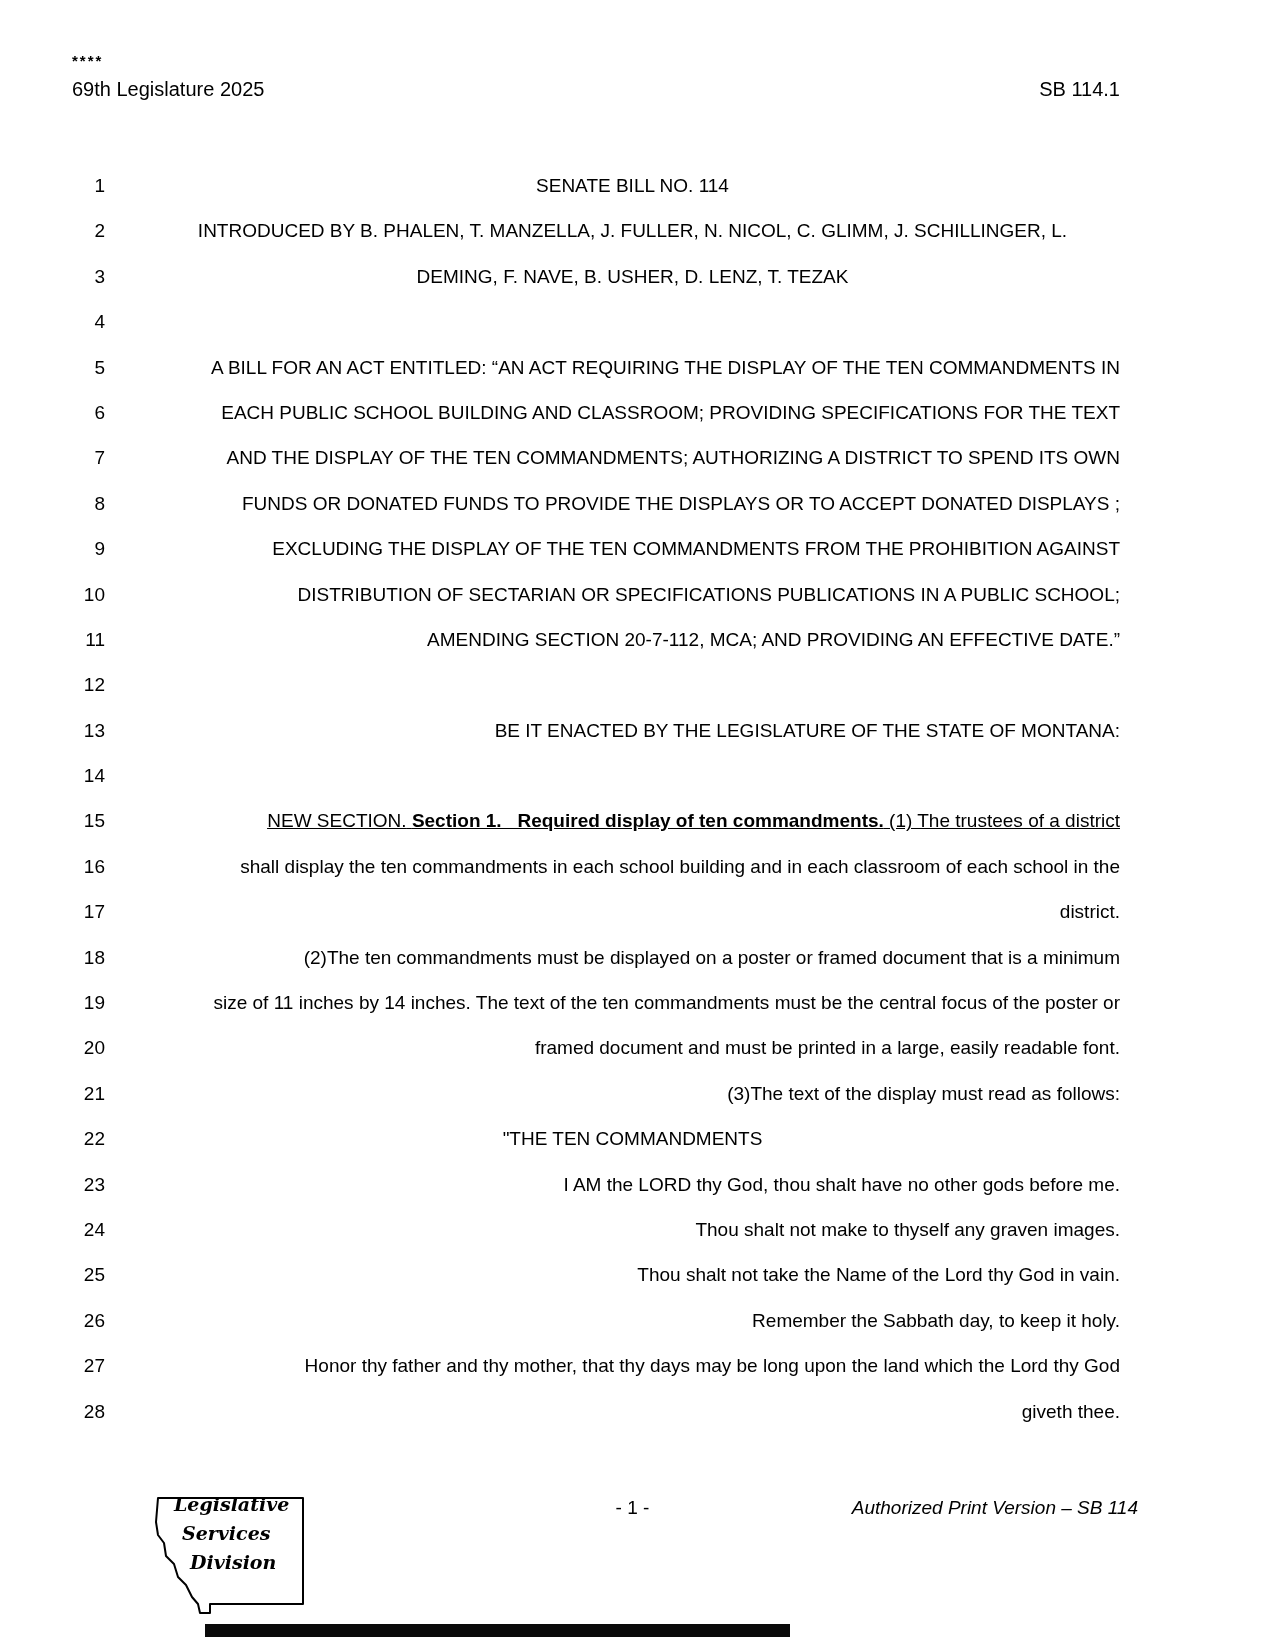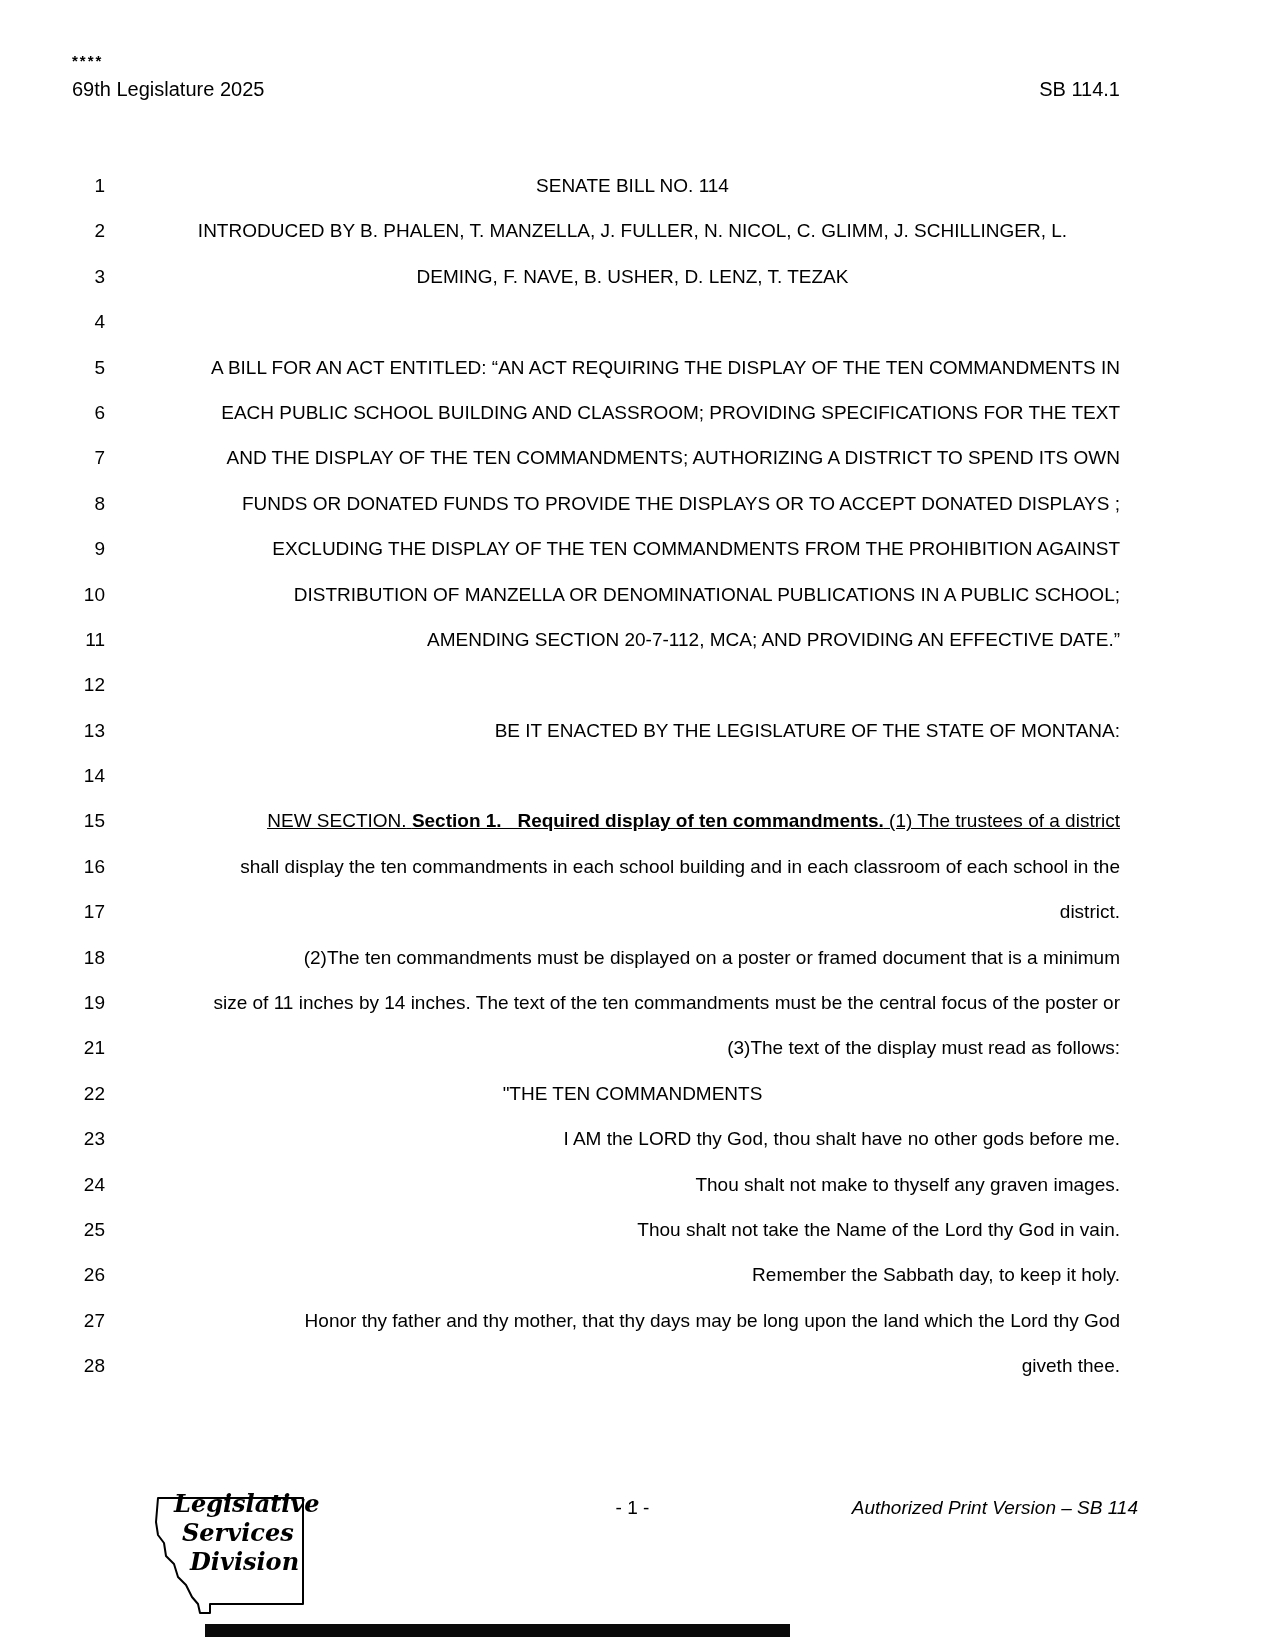--- a/index.html
+++ b/index.html
@@ -35,21 +35,21 @@
   .footer-auth {
     position:absolute; top:1494px; right:127px;
     font-style:italic; font-size:19px; line-height:28px;
   }
   .logo { position:absolute; left:148px; top:1484px; width:165px; height:153px; }
   .logo svg { position:absolute; left:0; top:0; }
   .logo-line {
     position:absolute;
     font-family:"DejaVu Serif", serif;
     font-style:italic; font-weight:bold;
-    font-size:24px; line-height:24px; white-space:nowrap;
+    font-size:19px; line-height:24px; white-space:nowrap;
   }
   .logo-line-1 { left:26px; top:8px; }
   .logo-line-2 { left:34px; top:37px; }
   .logo-line-3 { left:42px; top:66px; }
   .bottom-bar {
     position:absolute; left:205px; top:1624px;
     width:585px; height:13px; background:#0a0a0a;
   }
 </style>
 </head>
@@ -97,21 +97,21 @@
       <div class="line">
         <span class="line-num">8</span>
         <span class="line-text"><span>FUNDS OR DONATED FUNDS TO PROVIDE THE DISPLAYS OR TO ACCEPT DONATED DISPLAYS ;</span></span>
       </div>
       <div class="line">
         <span class="line-num">9</span>
         <span class="line-text"><span>EXCLUDING THE DISPLAY OF THE TEN COMMANDMENTS FROM THE PROHIBITION AGAINST</span></span>
       </div>
       <div class="line">
         <span class="line-num">10</span>
-        <span class="line-text"><span>DISTRIBUTION OF MANZELLA OR DENOMINATIONAL PUBLICATIONS IN A PUBLIC SCHOOL;</span></span>
+        <span class="line-text"><span>DISTRIBUTION OF SECTARIAN OR SPECIFICATIONS PUBLICATIONS IN A PUBLIC SCHOOL;</span></span>
       </div>
       <div class="line">
         <span class="line-num">11</span>
         <span class="line-text"><span>AMENDING SECTION 20-7-112, MCA; AND PROVIDING AN EFFECTIVE DATE.”</span></span>
       </div>
       <div class="line">
         <span class="line-num">12</span>
         <span class="line-text"></span>
       </div>
       <div class="line">
@@ -134,20 +134,24 @@
         <span class="line-num">17</span>
         <span class="line-text"><span>district.</span></span>
       </div>
       <div class="line">
         <span class="line-num">18</span>
         <span class="line-text" style="padding-left: 70px;"><span class="seg-tab" style="width: 70px;">(2)</span><span>The ten commandments must be displayed on a poster or framed document that is a minimum</span></span>
       </div>
       <div class="line">
         <span class="line-num">19</span>
         <span class="line-text"><span>size of 11 inches by 14 inches. The text of the ten commandments must be the central focus of the poster or</span></span>
+      </div>
+      <div class="line">
+        <span class="line-num">20</span>
+        <span class="line-text"><span>framed document and must be printed in a large, easily readable font.</span></span>
       </div>
       <div class="line">
         <span class="line-num">21</span>
         <span class="line-text" style="padding-left: 70px;"><span class="seg-tab" style="width: 70px;">(3)</span><span>The text of the display must read as follows:</span></span>
       </div>
       <div class="line">
         <span class="line-num">22</span>
         <span class="line-text center"><span>"THE TEN COMMANDMENTS</span></span>
       </div>
       <div class="line">

